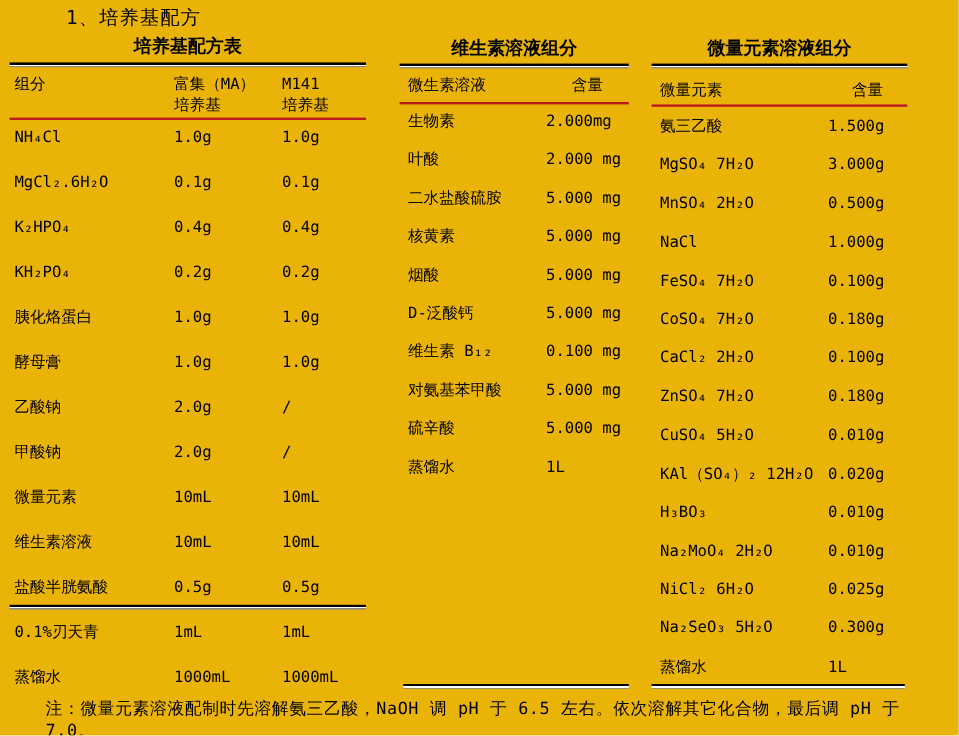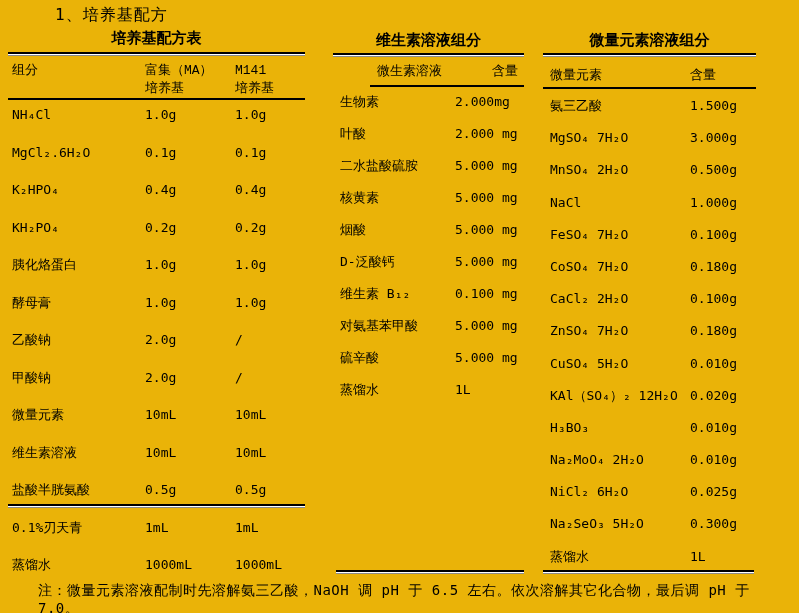--- a/index.html
+++ b/index.html
@@ -14,32 +14,32 @@
   .tbl{position:absolute;}
   .tbl-title{
     text-align:center;font-weight:bold;font-size:15px;height:24px;line-height:20px;
   }
   .t1 .tbl-title,.t2 .tbl-title{height:22px;line-height:18px;}
   .hline{
     height:4px;
     background:linear-gradient(to bottom,#000 0,#000 2px,#fff 2px,#fff 3px,#8a8a8a 3px,#8a8a8a 4px);
   }
   .bline{position:absolute;}
-  .hdr{border-bottom:2px solid #000000;box-sizing:border-box;font-family:Liberation Mono, monospace;}
+  .hdr{border-bottom:2px solid #b91c1c;box-sizing:border-box;}
   .hdr,.row{display:grid;}
   .t0 .hdr,.t0 .row{grid-template-columns:137px 90px 1fr;}
   .t1 .hdr,.t1 .row{grid-template-columns:122px 1fr;}
   .t2 .hdr,.t2 .row{grid-template-columns:147px 1fr;}
   .t0 .hdr{height:44px;padding-top:6px;}
-  .t1 .hdr{height:30px;padding-top:6px;margin-left:37px;}
+  .t1 .hdr{height:30px;padding-top:6px;}
   .t2 .hdr{height:32px;padding-top:10px;}
   .cell{font-size:13px;line-height:1.35;white-space:pre-line;}
   .t0 .cell:first-child{padding-left:4px;}
   .t1 .cell:first-child,.t2 .cell:first-child{padding-left:7px;}
-  .t1 .hcell:last-child,.t2 .hcell:last-child{}
+  .t1 .hcell:last-child,.t2 .hcell:last-child{text-align:center;}
   .t0 .row{height:31.5px;padding-top:6px;box-sizing:content-box;}
   .t1 .row{height:26px;padding-top:6px;}
   .t2 .row{height:24.2px;padding-top:8px;}
   .note{
     position:absolute;left:38px;top:582px;width:760px;font-size:14px;letter-spacing:0.5px;
   }
 </style>
 </head>
 <body>
 

